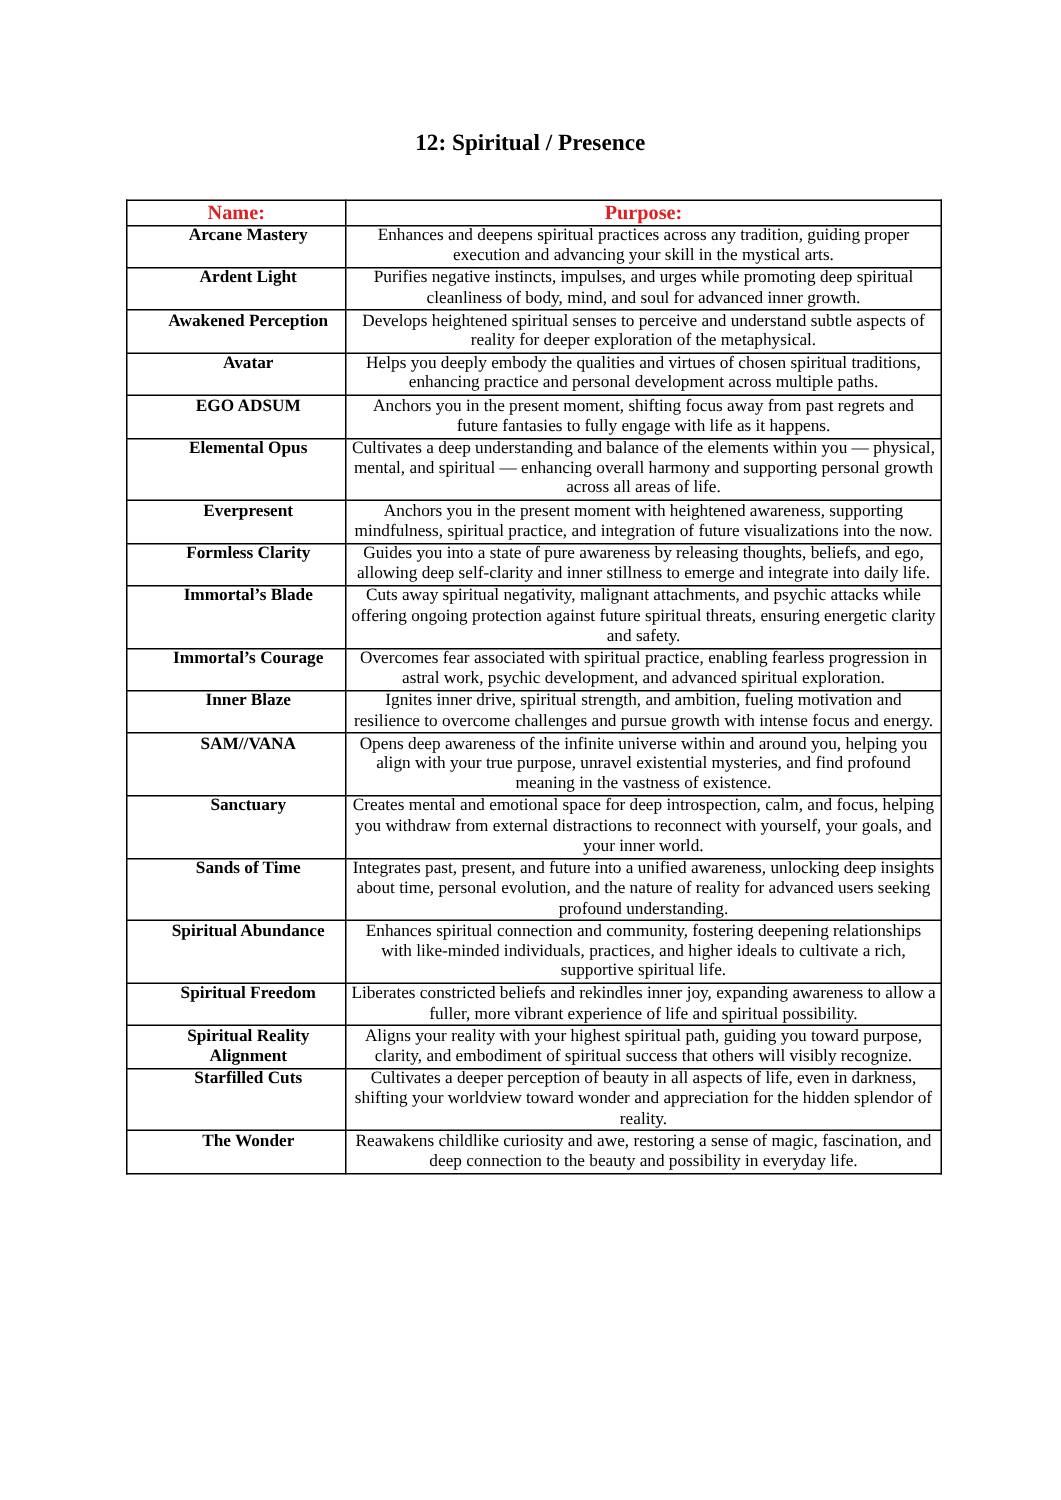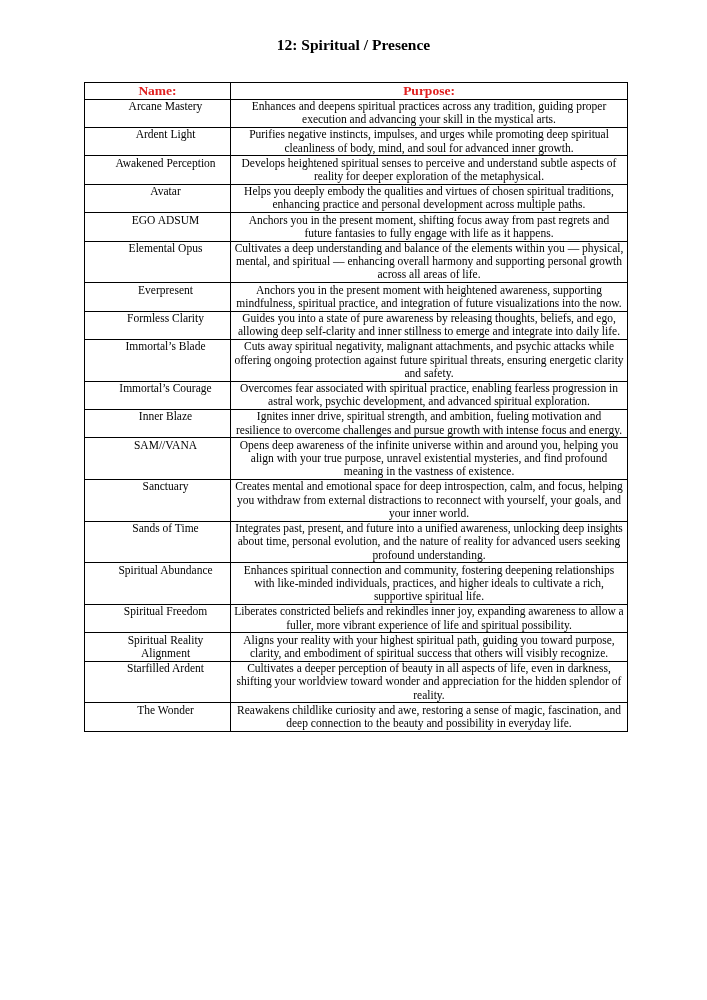--- a/index.html
+++ b/index.html
@@ -11,21 +11,21 @@
     position: relative;
     width: 707px;
     height: 1000px;
     background: #ffffff;
     font-family: "Liberation Serif", "DejaVu Serif", serif;
     color: #000000;
     overflow: hidden;
   }
   .title {
     margin: 0;
-    padding-top: 36px;
+    padding-top: 87px;
     padding-bottom: 0;
     text-align: center;
     font-size: 15.5px;
     line-height: 18px;
     font-weight: bold;
     color: #000000;
   }
   table.ability-table {
     border-collapse: collapse;
     table-layout: fixed;
@@ -45,21 +45,21 @@
     overflow: hidden;
   }
   th {
     color: #e02020;
     font-weight: bold;
     font-size: 13.5px;
     line-height: 15.5px;
     padding: 0 19px;
   }
   td.name {
-    font-weight: normal;
+    font-weight: bold;
     vertical-align: top;
     padding-left: 19px;
   }
   td.purpose {
     vertical-align: middle;
   }
 </style>
 </head>
 <body>
 
@@ -140,21 +140,21 @@
       </tr>
       <tr>
         <td class="name">Spiritual Freedom</td>
         <td class="purpose">Liberates constricted beliefs and rekindles inner joy, expanding awareness to allow a fuller, more vibrant experience of life and spiritual possibility.</td>
       </tr>
       <tr>
         <td class="name">Spiritual Reality Alignment</td>
         <td class="purpose">Aligns your reality with your highest spiritual path, guiding you toward purpose, clarity, and embodiment of spiritual success that others will visibly recognize.</td>
       </tr>
       <tr>
-        <td class="name">Starfilled Ardent</td>
+        <td class="name">Starfilled Cuts</td>
         <td class="purpose">Cultivates a deeper perception of beauty in all aspects of life, even in darkness, shifting your worldview toward wonder and appreciation for the hidden splendor of reality.</td>
       </tr>
       <tr>
         <td class="name">The Wonder</td>
         <td class="purpose">Reawakens childlike curiosity and awe, restoring a sense of magic, fascination, and deep connection to the beauty and possibility in everyday life.</td>
       </tr>
     </tbody>
   </table>
 </div>
 

